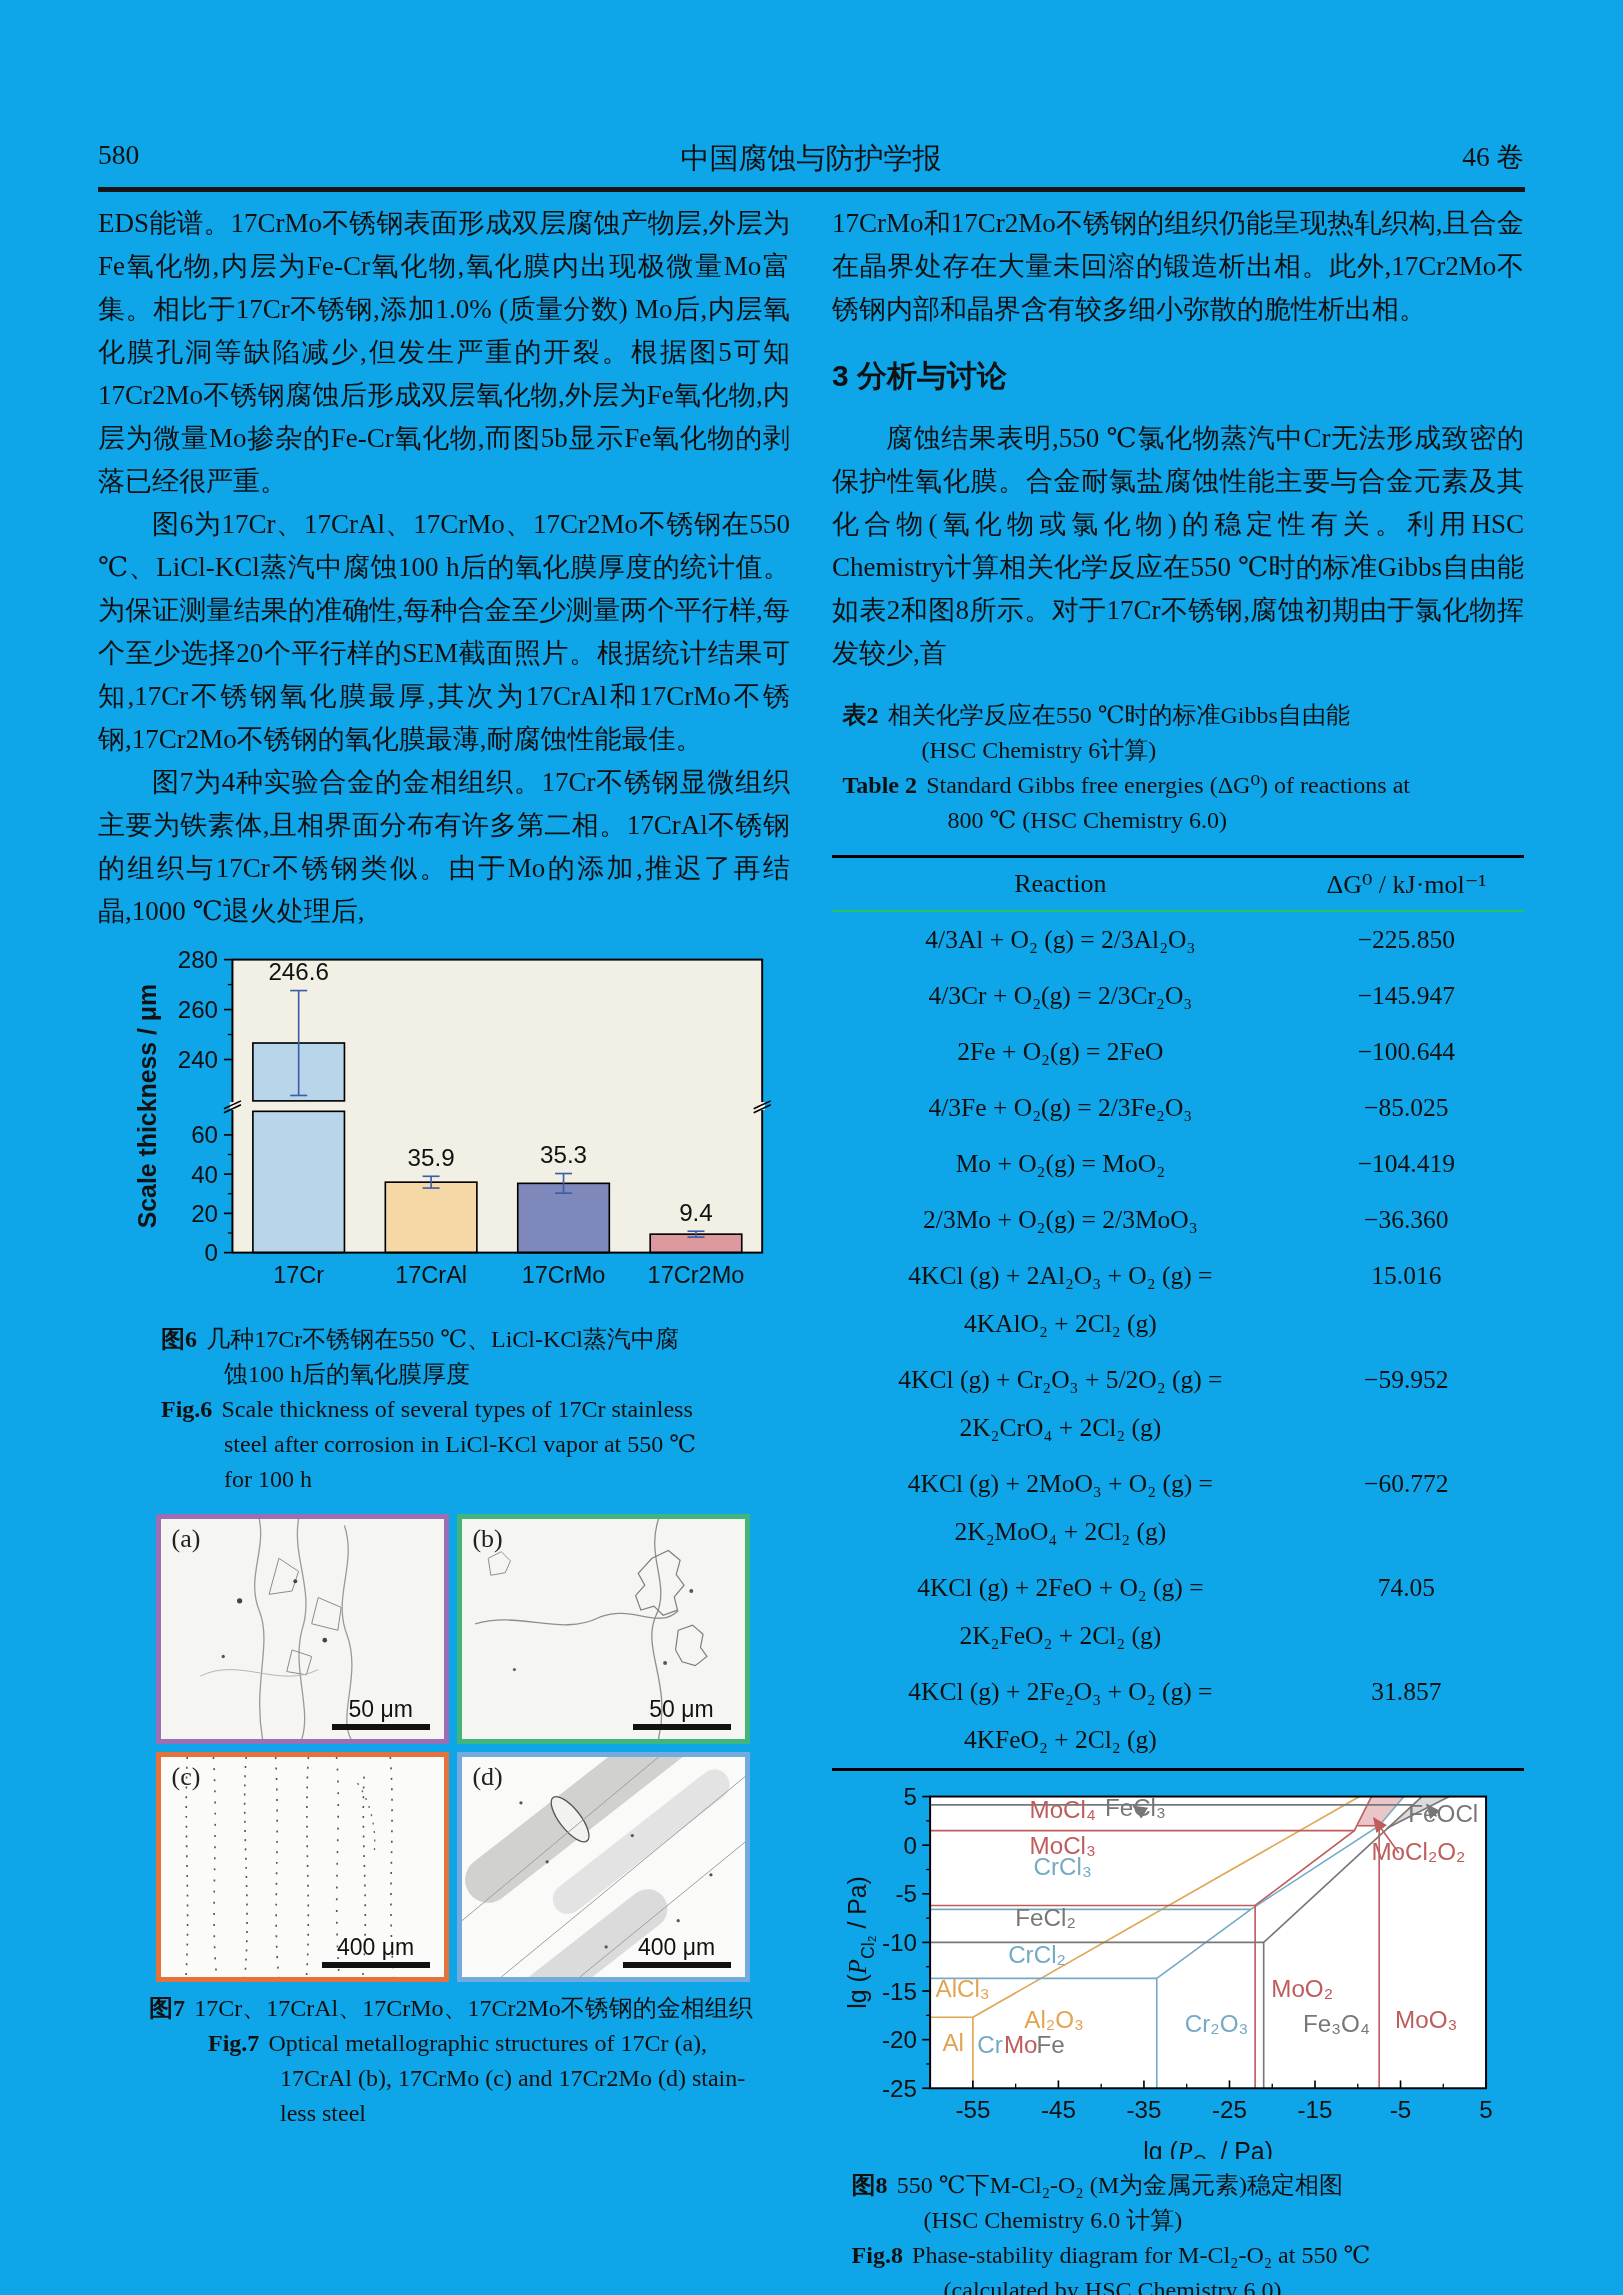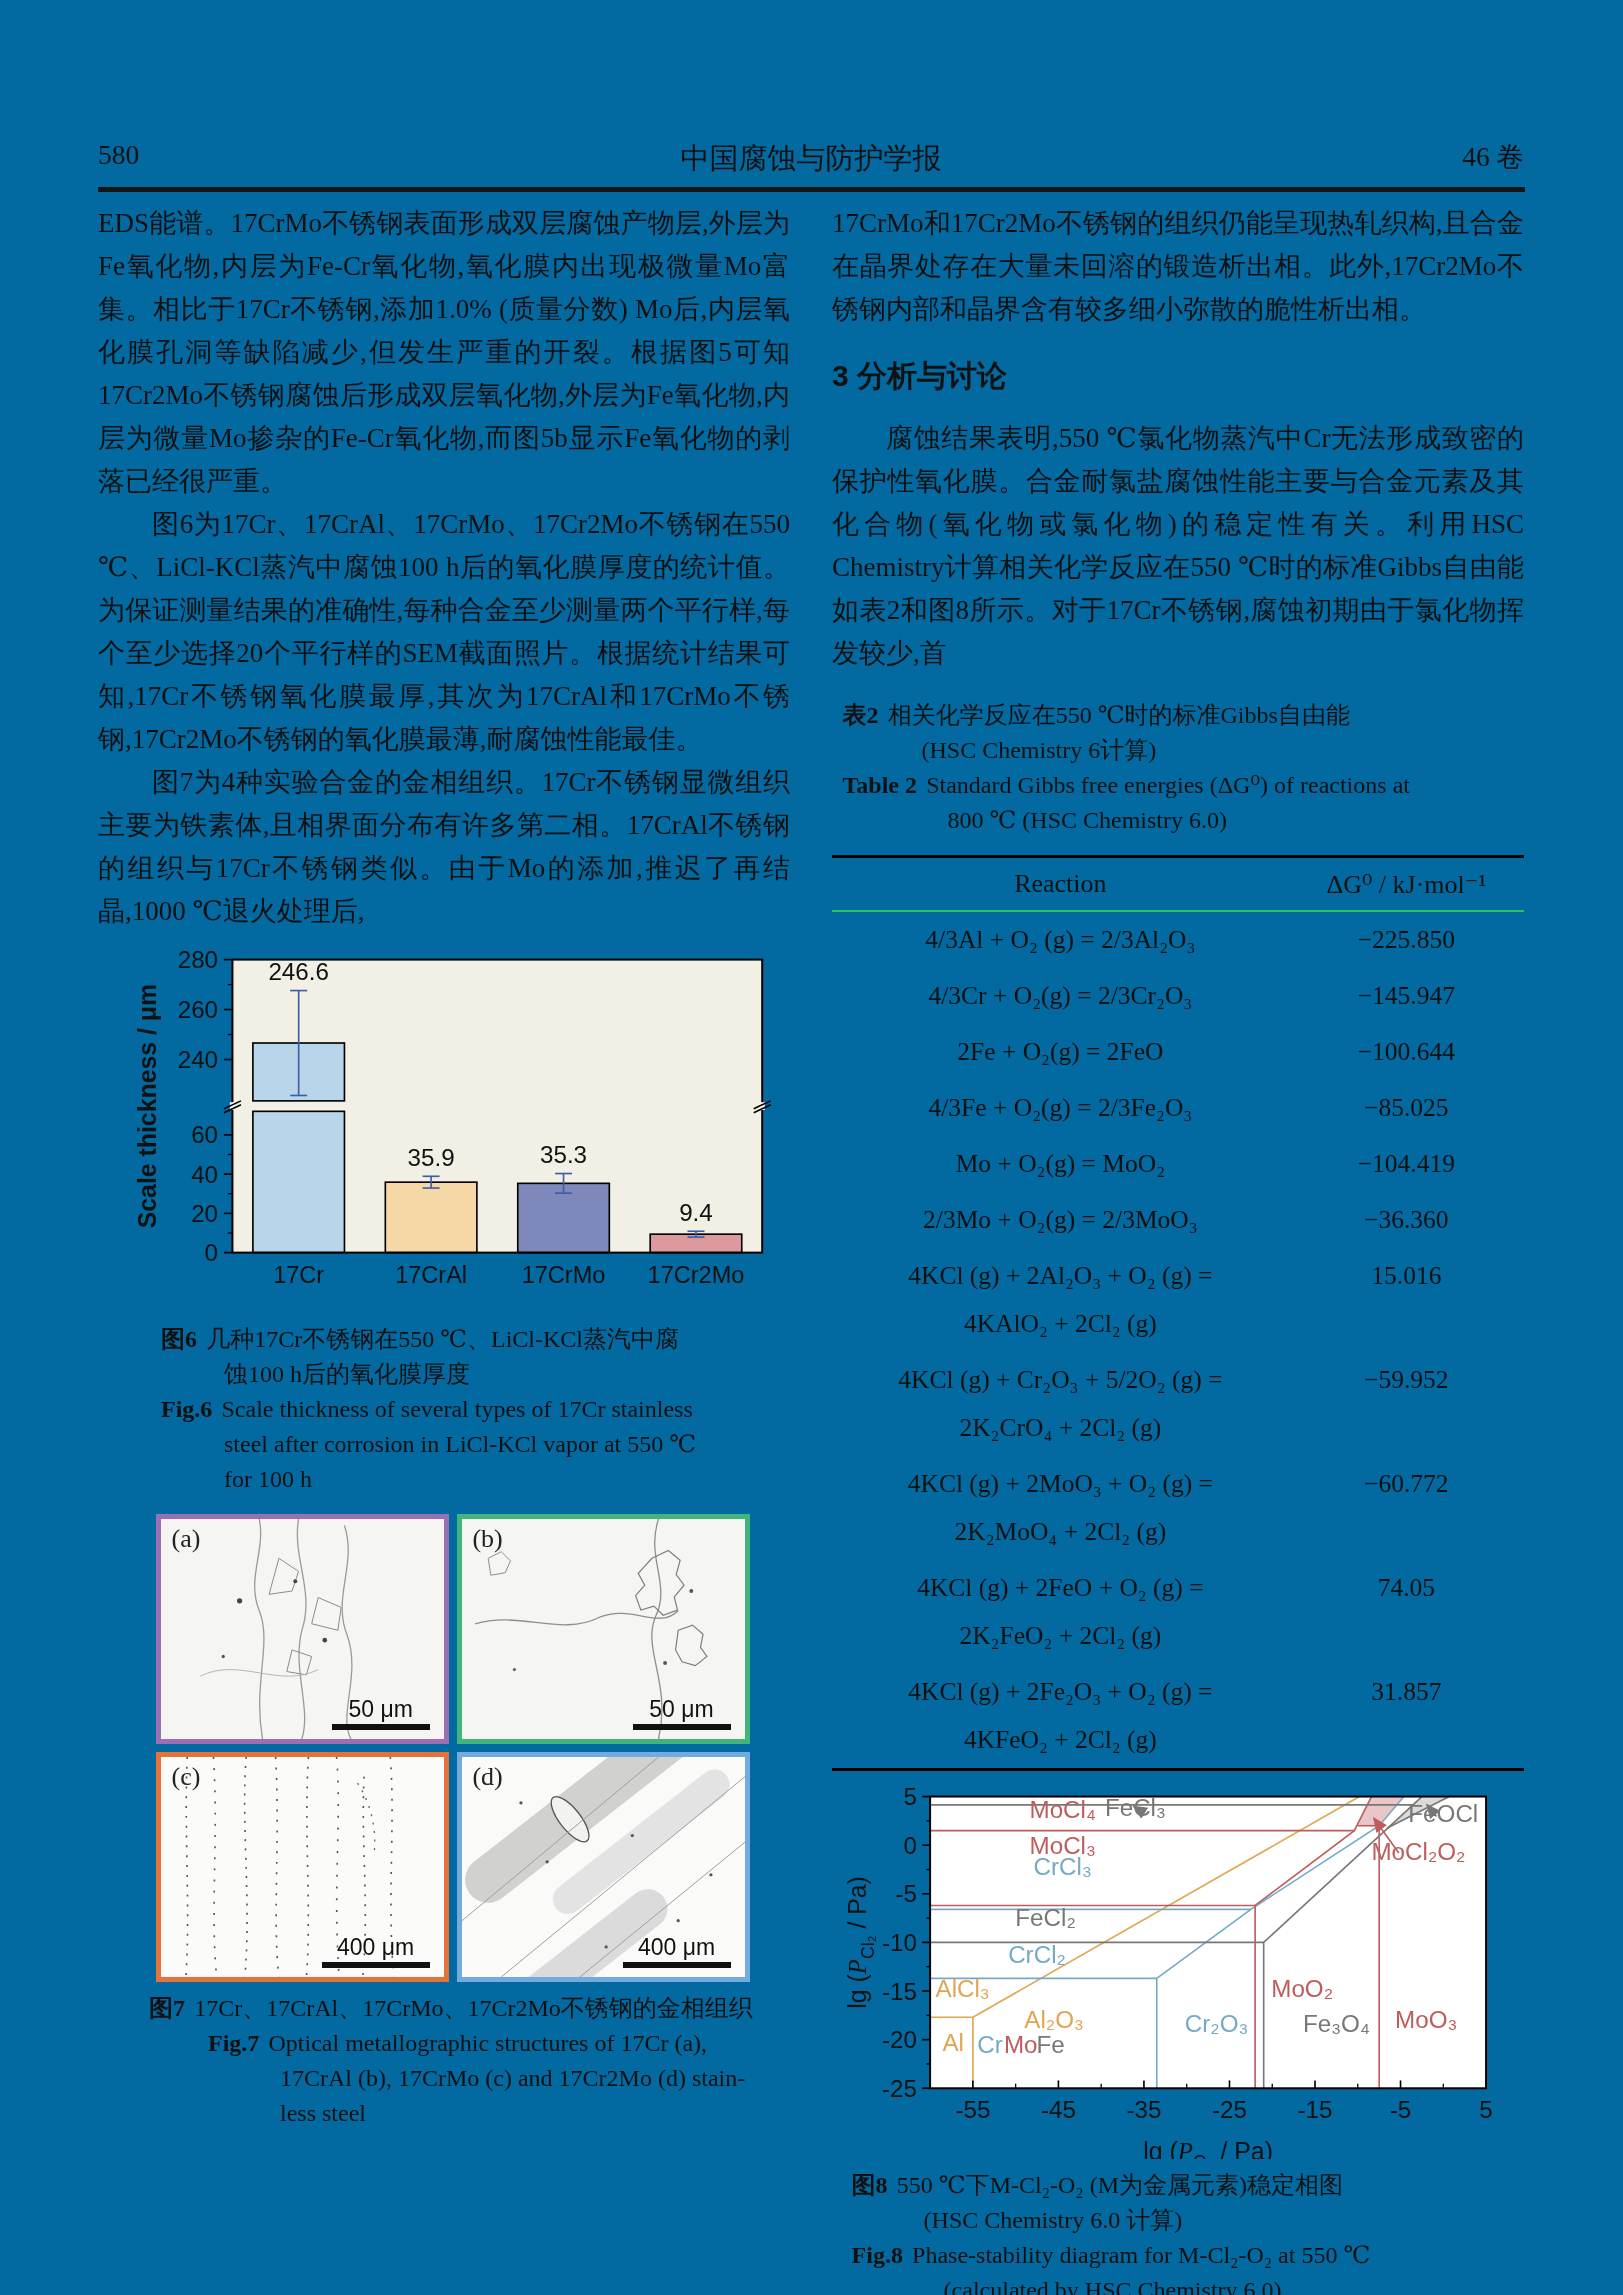--- a/index.html
+++ b/index.html
@@ -1,16 +1,16 @@
 <!DOCTYPE html>
 <html style="font-size:10.5px"><head>
 <meta charset="utf-8">
 <style>
   html,body{margin:0;padding:0;background:#e8e8e8;}
-  #page{position:relative;width:1623px;height:2295px;background:#0369a1;overflow:hidden;
+  #page{position:relative;width:1623px;height:2295px;background:#0ea5e9;overflow:hidden;
         font-family:"Liberation Serif","DejaVu Serif",serif;color:#111;}
   
   #header{position:absolute;top:139px;left:98px;right:99px;height:39px;font-size:27.5px;}
   #page-num{position:absolute;left:0;top:0;}
   #journal-title{position:absolute;left:0;right:0;text-align:center;top:0;font-size:29px;}
   #volume{position:absolute;right:0;top:0;}
   #header-rule{position:absolute;top:187px;left:98px;width:1427px;height:4.6px;background:#151515;}
   
   .col{position:absolute;top:202px;width:692px;}
   #col-left{left:98px;}

